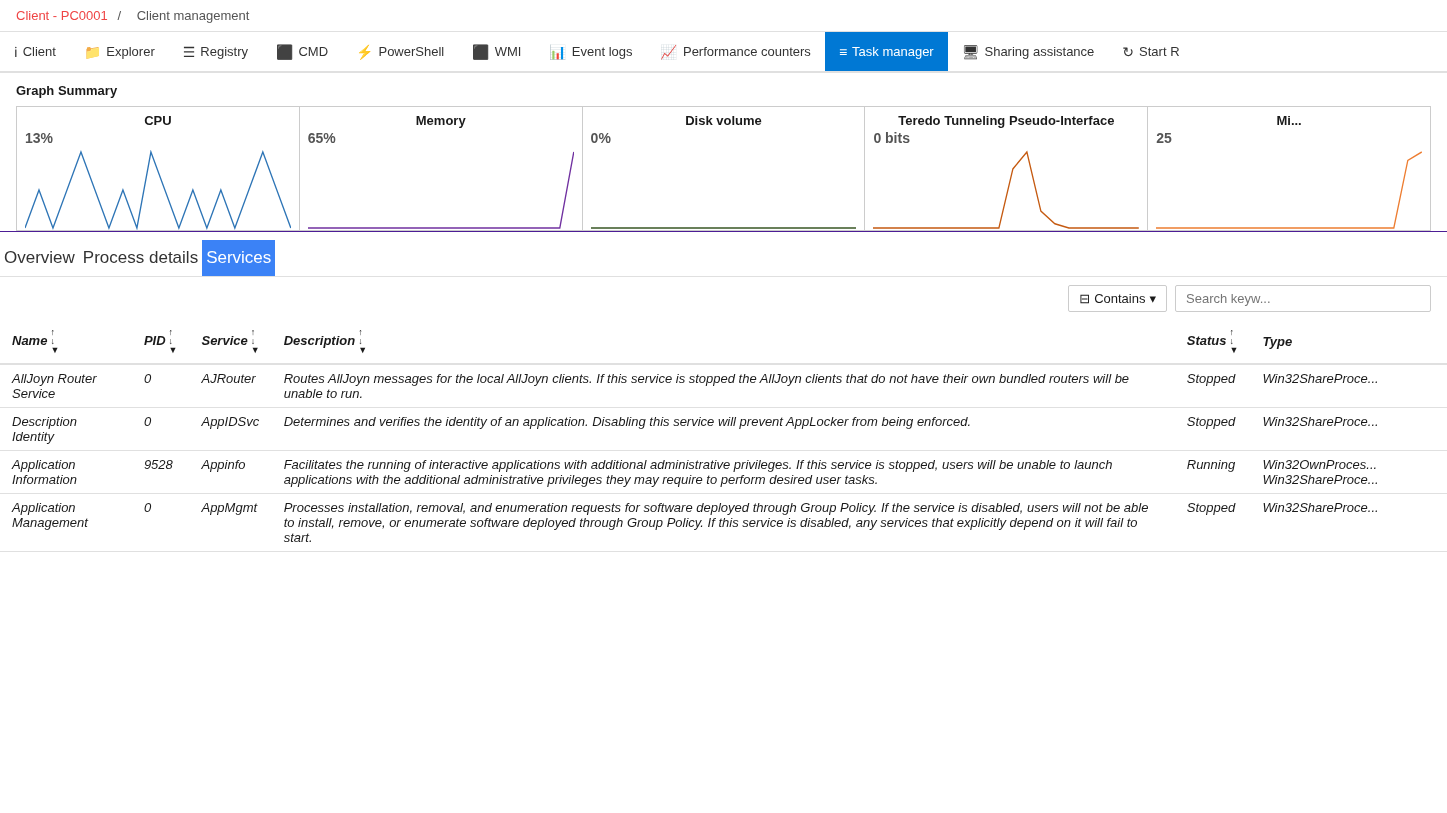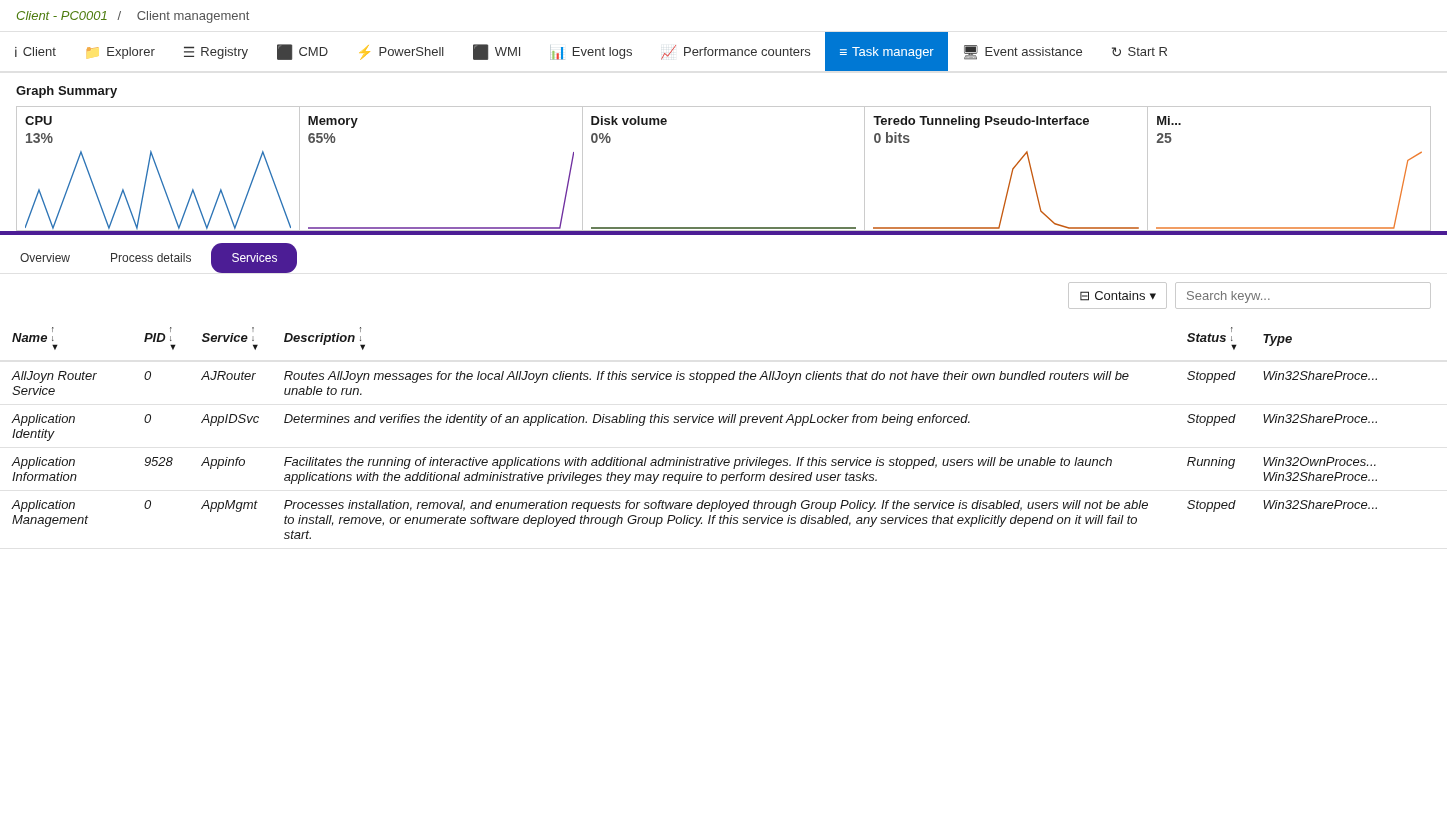--- a/index.html
+++ b/index.html
@@ -5,21 +5,21 @@
     * { box-sizing: border-box; margin: 0; padding: 0; }
     body { font-family: 'Segoe UI', Arial, sans-serif; font-size: 13px; color: #1a1a1a; background: #fff; overflow-x: hidden; }
 
     
     .breadcrumb {
       padding: 8px 16px;
       font-size: 13px;
       color: #333;
       border-bottom: 1px solid #e0e0e0;
     }
-    .breadcrumb a { color: #4d7c0f; text-decoration: none; font-style: italic; }
+    .breadcrumb a { color: #ef4444; text-decoration: none; }
     .breadcrumb span { color: #555; margin: 0 6px; }
 
     
     .navbar {
       display: flex;
       background: #fff;
       border-bottom: 2px solid #e0e0e0;
       overflow: hidden;
     }
     .nav-item {
@@ -37,73 +37,72 @@
     .nav-item.active {
       background: #0078d4;
       color: #fff;
       border-bottom: 2px solid #0078d4;
     }
     .nav-icon { font-size: 14px; }
 
     
     .graph-summary {
       padding: 10px 16px 0 16px;
-      border-bottom: 4px solid #4c1d95;
+      border-bottom: 1px solid #4c1d95;
     }
     .graph-summary-title {
       font-size: 13px;
       font-weight: 600;
       margin-bottom: 8px;
     }
     .graphs-row {
       display: flex;
       gap: 0;
       overflow: hidden;
     }
     .graph-panel {
       flex: 1;
       min-width: 0;
       border: 1px solid #ccc;
       border-right: none;
       padding: 6px 8px 0 8px;
     }
     .graph-panel:last-child { border-right: 1px solid #ccc; padding-left: 8px; }
-    .graph-label { font-size: 13px; font-weight: 600; margin-bottom: 2px; }
+    .graph-label { font-size: 13px; font-weight: 600; margin-bottom: 2px; text-align: center; }
     .graph-value { font-size: 14px; color: #555; margin-bottom: 4px; font-weight: bold; }
     .graph-canvas {
       width: 100%;
       height: 80px;
       position: relative;
       overflow: hidden;
     }
     svg.graph-svg { width: 100%; height: 100%; }
 
     
     .tabs-section {
       padding: 8px 0 0 0;
       background: #fff;
       border-bottom: 1px solid #e0e0e0;
     }
     .tabs-row {
       display: flex;
       padding-left: 0;
     }
     .tab-item {
-      padding: 8px 20px;
+      padding: 8px 4px;
       cursor: pointer;
-      font-size: 12px;
+      font-size: 17px;
       color: #333;
       border: none;
       background: none;
     }
     .tab-item.active {
-      background: #4c1d95;
+      background: #3b82f6;
       color: #fff;
       font-weight: 500;
-      border-radius: 11px;
     }
 
     
     .services-toolbar {
       display: flex;
       justify-content: flex-end;
       align-items: center;
       padding: 8px 16px;
       gap: 8px;
     }
@@ -202,21 +201,21 @@
     <div class="nav-item">
       <span class="nav-icon">📈</span>
       <span>Performance counters</span>
     </div>
     <div class="nav-item active">
       <span class="nav-icon">≡</span>
       <span>Task manager</span>
     </div>
     <div class="nav-item">
       <span class="nav-icon">🖥</span>
-      <span>Event assistance</span>
+      <span>Sharing assistance</span>
     </div>
     <div class="nav-item">
       <span class="nav-icon">↻</span>
       <span>Start R</span>
     </div>
   </nav>
 
 <div class="graph-summary">
   <div class="graph-summary-title">Graph Summary</div>
   <div class="graphs-row" id="graphs-row">
@@ -320,21 +319,21 @@
       <tbody>
         <tr>
           <td>AllJoyn Router Service</td>
           <td>0</td>
           <td>AJRouter</td>
           <td>Routes AllJoyn messages for the local AllJoyn clients. If this service is stopped the AllJoyn clients that do not have their own bundled routers will be unable to run.</td>
           <td>Stopped</td>
           <td>Win32ShareProce...</td>
         </tr>
         <tr>
-          <td>Application Identity</td>
+          <td>Description Identity</td>
           <td>0</td>
           <td>AppIDSvc</td>
           <td>Determines and verifies the identity of an application. Disabling this service will prevent AppLocker from being enforced.</td>
           <td>Stopped</td>
           <td>Win32ShareProce...</td>
         </tr>
         <tr>
           <td>Application Information</td>
           <td>9528</td>
           <td>Appinfo</td>

